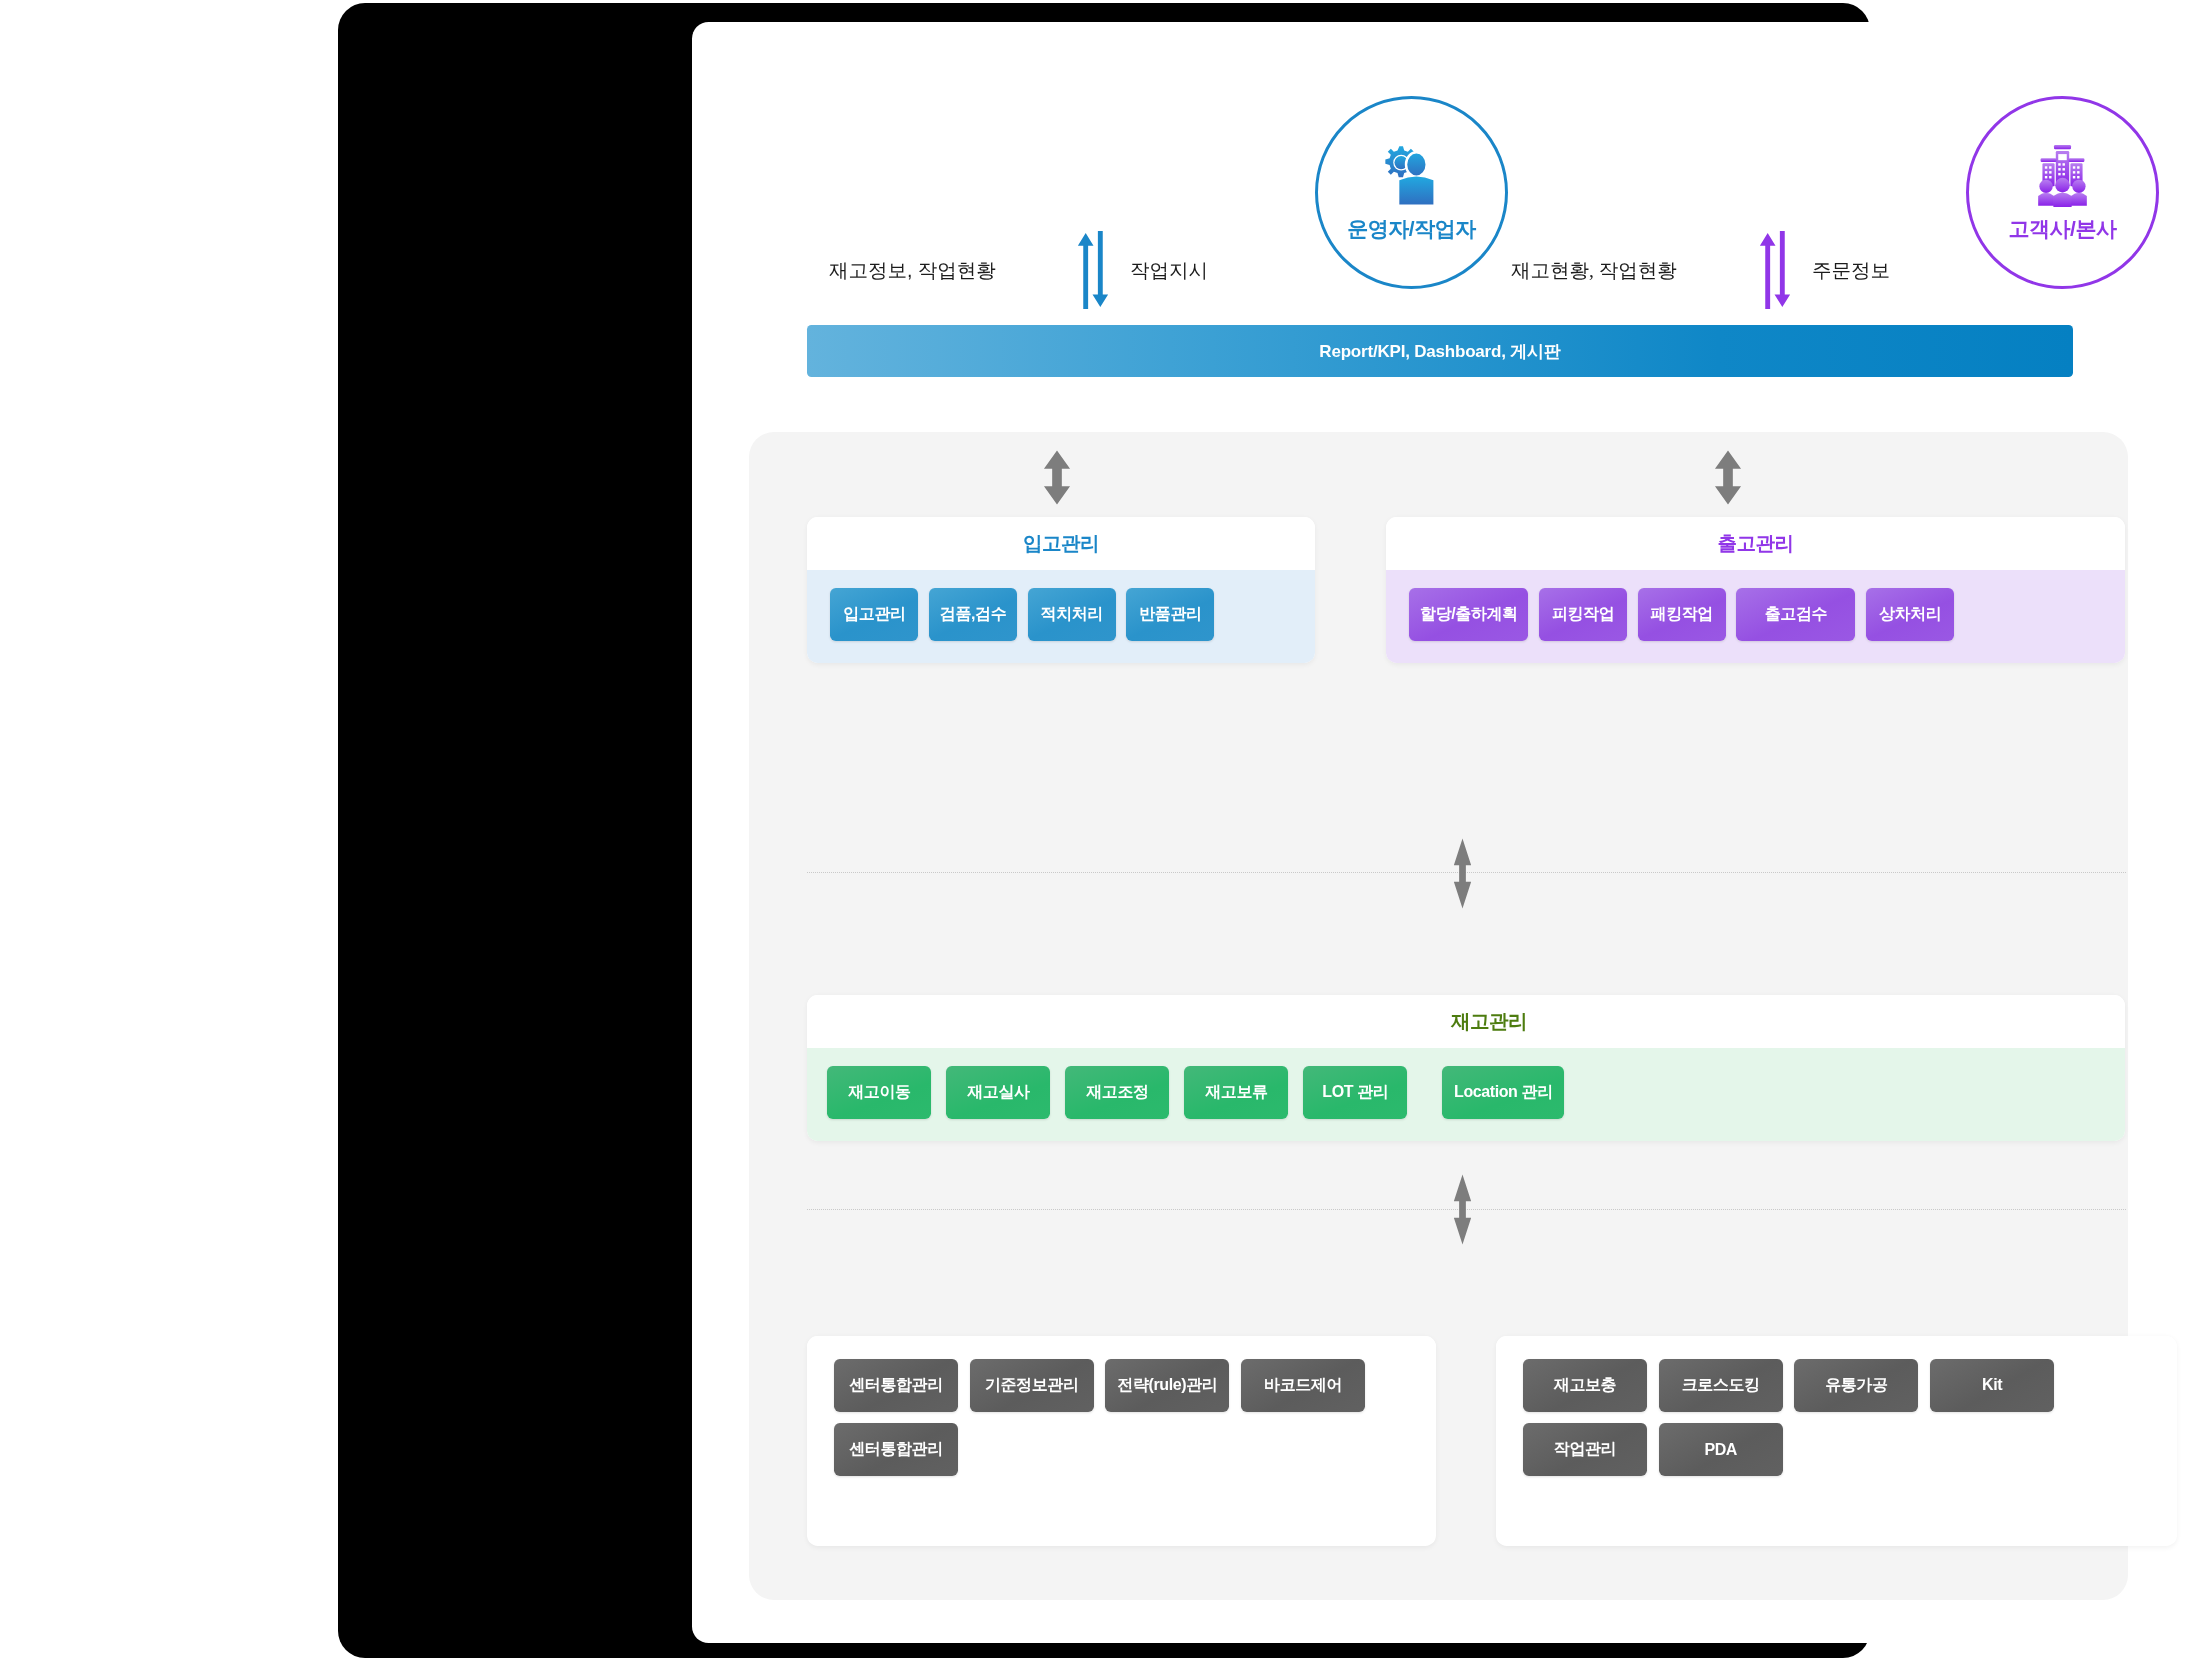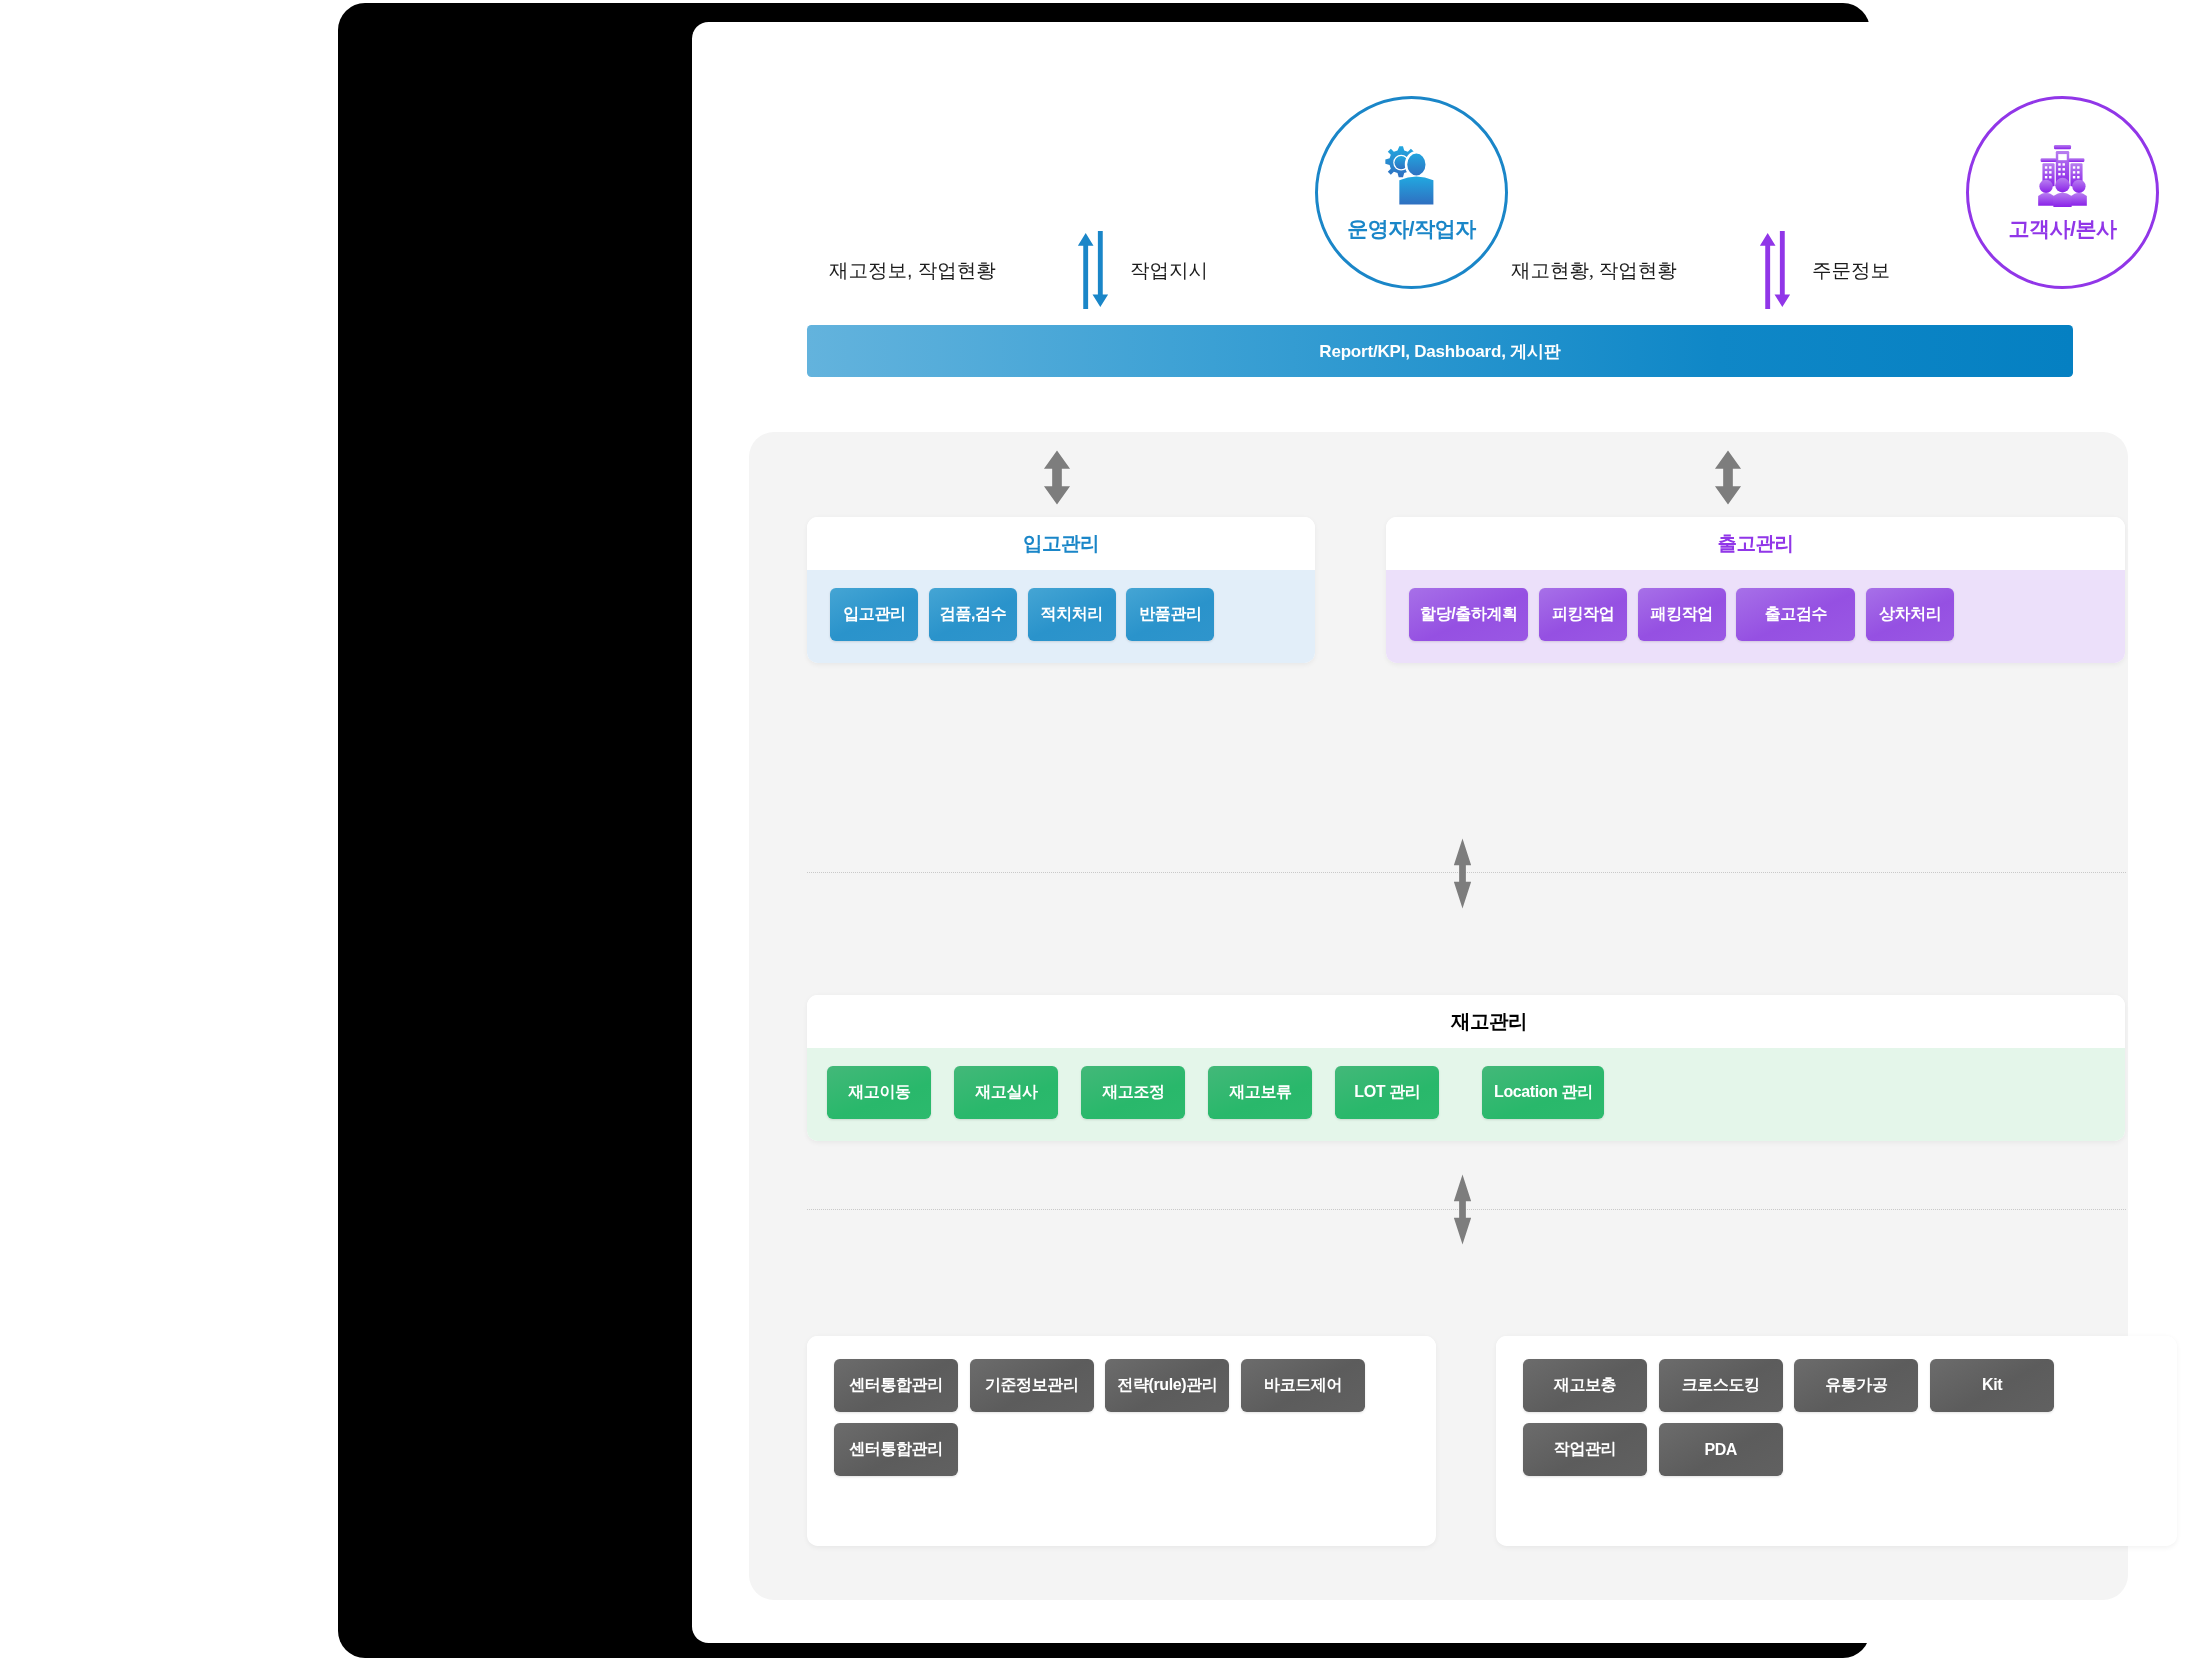--- a/index.html
+++ b/index.html
@@ -121,25 +121,25 @@
   #panel-outbound .panel-head { color: #9136e8; }
   #panel-outbound .panel-body { background: #ece0fa; }
   #panel-outbound .chip {
     width: 88px;
     background: linear-gradient(155deg, #a770e8 0%, #9550e2 55%, #9a58e4 100%);
   }
   #panel-outbound .chip.wide { width: 119px; }
 
   
   #panel-inventory { left: 115px; top: 973px; width: 1318px; }
-  #panel-inventory .panel-head { color: #000000; padding-left: 46px; }
+  #panel-inventory .panel-head { color: #4d7c0f; padding-left: 46px; }
   #panel-inventory .panel-body {
     background: #e4f6ea;
     padding: 17.5px 20.4px 22.4px 20.4px;
-    gap: 23px;
+    gap: 15px;
   }
   #panel-inventory .chip {
     background: linear-gradient(160deg, #43b879 0%, #29b86b 60%, #2cba6d 100%);
     width: 104px;
   }
   #panel-inventory .chip.w2 { width: 122px; margin-left: 20px; }
 
   
   .panel.plain { background: #ffffff; }
   .panel.plain .panel-body { background: #ffffff; padding: 22.4px 27px; gap: 11.7px; }

